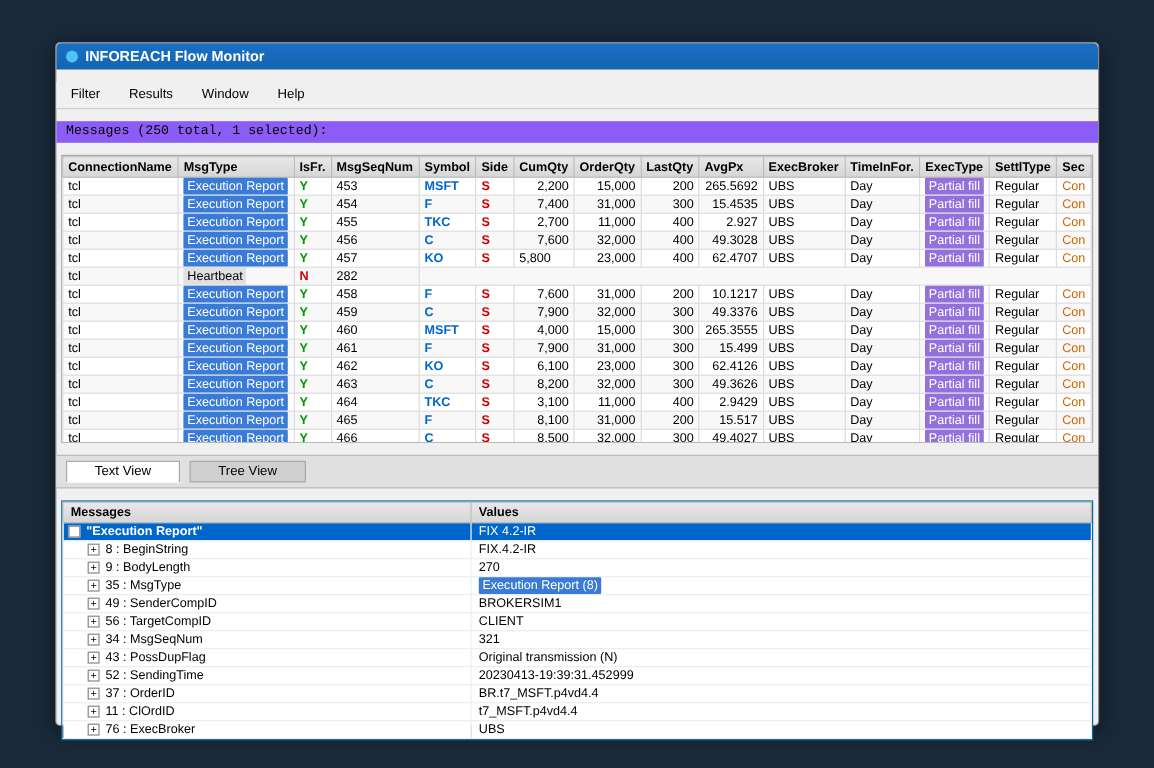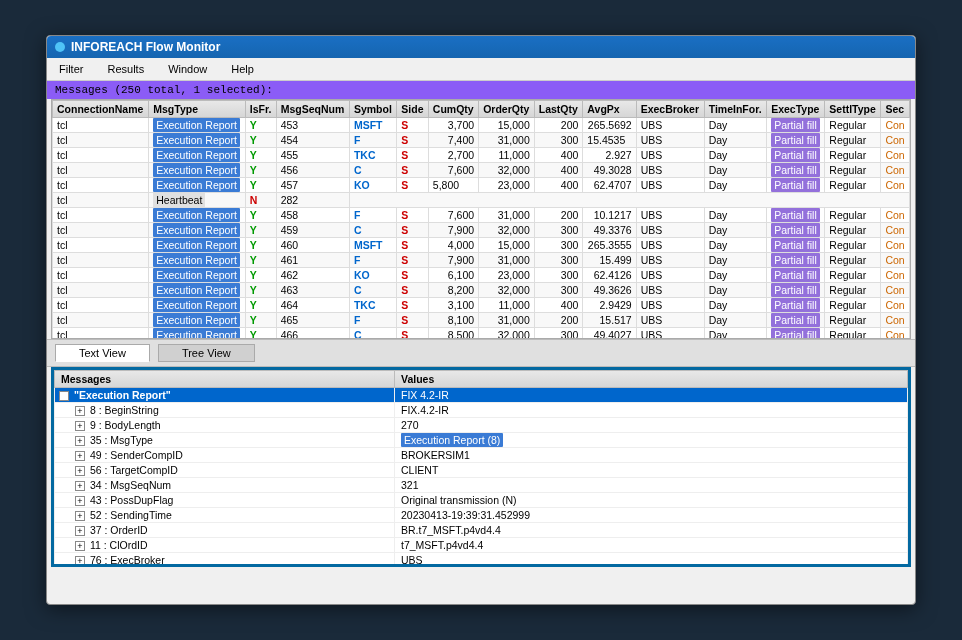--- a/index.html
+++ b/index.html
@@ -17,20 +17,21 @@
     }
     .window {
       width: 870px;
       height: 570px;
       background: #f0f0f0;
       border: 1px solid #888;
       border-radius: 4px;
       display: flex;
       flex-direction: column;
       box-shadow: 0 4px 20px rgba(0,0,0,0.5);
+      gap: 10px;
     }
     .title-bar {
       background: linear-gradient(180deg, #1a6fc4 0%, #1565b0 100%);
       color: white;
       padding: 4px 8px;
       font-size: 12px;
       font-weight: bold;
       display: flex;
       align-items: center;
       gap: 6px;
@@ -128,21 +129,21 @@
     }
     .bottom-container {
       display: flex;
       flex-direction: column;
       height: 200px;
       margin: 0 4px 4px 4px;
     }
     .bottom-table-wrapper {
       flex: 1;
       overflow: hidden;
-      border: 3px solid #0369a1;
+      border: 1px solid #0369a1;
     }
     .bottom-table {
       width: 100%;
       border-collapse: collapse;
       font-size: 10.5px;
     }
     .bottom-table thead tr {
       background: linear-gradient(180deg, #e8e8e8 0%, #d5d5d5 100%);
     }
     .bottom-table thead th {
@@ -219,41 +220,41 @@
         </tr>
       </thead>
       <tbody id="top-table-body">
       <tr>
       <td>tcl</td>
       <td><span class="cell-exec-report">Execution Report</span></td>
       <td><span class="col-isfy-y">Y</span></td>
       <td>453</td>
       <td><span class="symbol-colored">MSFT</span></td>
       <td><span class="side-s">S</span></td>
-      <td style="text-align:right;">3,700</td>
+      <td style="text-align:right;">2,200</td>
       <td style="text-align:right;">15,000</td>
       <td style="text-align:right;">200</td>
       <td style="text-align:right;">265.5692</td>
       <td>UBS</td>
       <td>Day</td>
       <td><span class="partial-fill">Partial fill</span></td>
       <td>Regular</td>
       <td style="color:#cc6600;">Con</td>
     </tr>
           <tr>
       <td>tcl</td>
       <td><span class="cell-exec-report">Execution Report</span></td>
       <td><span class="col-isfy-y">Y</span></td>
       <td>454</td>
       <td><span class="symbol-colored">F</span></td>
       <td><span class="side-s">S</span></td>
       <td style="text-align:right;">7,400</td>
       <td style="text-align:right;">31,000</td>
       <td style="text-align:right;">300</td>
-      <td style="text-align:left;">15.4535</td>
+      <td style="text-align:right;">15.4535</td>
       <td>UBS</td>
       <td>Day</td>
       <td><span class="partial-fill">Partial fill</span></td>
       <td>Regular</td>
       <td style="color:#cc6600;">Con</td>
     </tr>
           <tr>
       <td>tcl</td>
       <td><span class="cell-exec-report">Execution Report</span></td>
       <td><span class="col-isfy-y">Y</span></td>

